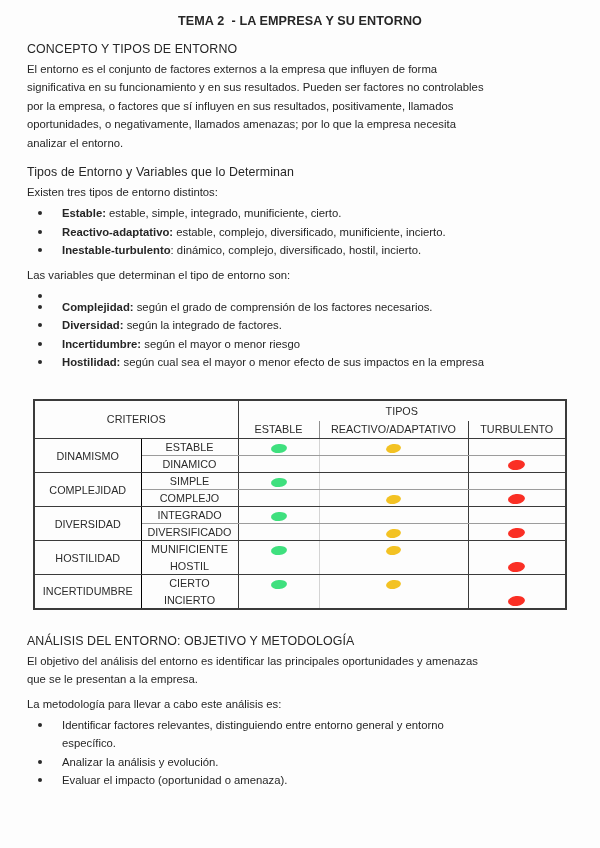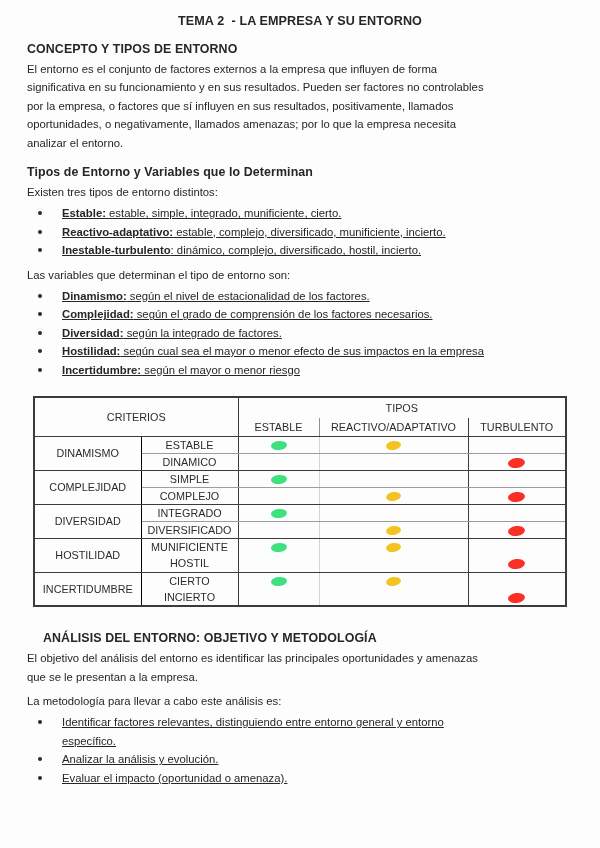--- a/index.html
+++ b/index.html
@@ -16,26 +16,26 @@
     padding:14px 27px 10px 27px;
   }
   .doc-title{
     font-size:12.6px;font-weight:bold;
     text-align:center;
     margin:0 0 14px 0;
     white-space:pre;
     letter-spacing:.1px;
   }
   h2{
-    font-size:12.4px;font-weight:bold;
+    font-size:12.4px;font-weight:normal;
     margin:0 0 4px 0;
     letter-spacing:.1px;
   }
   .sec-gap{margin-top:13px;}
-  .sec-gap-lg{margin-top:24px;margin-left:16px;}
+  .sec-gap-lg{margin-top:24px;}
   p{
     font-size:11.3px;line-height:18.4px;
     margin:0;
     white-space:pre-line;
     max-width:552px;
   }
   .intro{margin-top:4px;}
   .intro-2{margin-top:6px;}
   ul.blist{
     list-style:none;
@@ -49,29 +49,28 @@
   .bullet-dot{
     flex:0 0 auto;
     width:4px;height:4px;border-radius:50%;
     background:#2a2a2a;
     margin:7px 0 0 0;
   }
   .li-text{
     padding-left:20px;
     white-space:pre-line;
     max-width:500px;
-    text-decoration:underline;
   }
   .li-text strong{font-weight:bold;}
 
   
   .env-table{
     border-collapse:collapse;
     table-layout:fixed;
-    margin:17px 0 0 6px;
+    margin:27px 0 0 6px;
     border:2px solid #3b3b3b;
     font-size:10.8px;
     color:#2b2b2b;
   }
   .env-table th,.env-table td{
     padding:0 2px;
     text-align:center;
     vertical-align:middle;
     font-weight:normal;
     overflow:hidden;
@@ -135,37 +134,36 @@
         </li>
         <li>
           <span class="bullet-dot"></span>
           <span class="li-text"><strong>Inestable-turbulento</strong><span>: dinámico, complejo, diversificado, hostil, incierto.</span></span>
         </li>
       </ul>
     <p class="intro-2">Las variables que determinan el tipo de entorno son:</p>
     <ul class="blist" id="variables-list">
         <li>
           <span class="bullet-dot"></span>
-          <span class="li-text"><strong>Dinamismo:</strong><span> según el nivel de estacionalidad de los factores.</span></span>
         </li>
         <li>
           <span class="bullet-dot"></span>
           <span class="li-text"><strong>Complejidad:</strong><span> según el grado de comprensión de los factores necesarios.</span></span>
         </li>
         <li>
           <span class="bullet-dot"></span>
           <span class="li-text"><strong>Diversidad:</strong><span> según la integrado de factores.</span></span>
         </li>
         <li>
           <span class="bullet-dot"></span>
+          <span class="li-text"><strong>Incertidumbre:</strong><span> según el mayor o menor riesgo</span></span>
+        </li>
+        <li>
+          <span class="bullet-dot"></span>
           <span class="li-text"><strong>Hostilidad:</strong><span> según cual sea el mayor o menor efecto de sus impactos en la empresa</span></span>
-        </li>
-        <li>
-          <span class="bullet-dot"></span>
-          <span class="li-text"><strong>Incertidumbre:</strong><span> según el mayor o menor riesgo</span></span>
         </li>
       </ul>
   </section>
 
   <table class="env-table" id="env-table">
     <colgroup>
       <col style="width:107px">
         <col style="width:97px">
         <col style="width:81px">
         <col style="width:149px">

